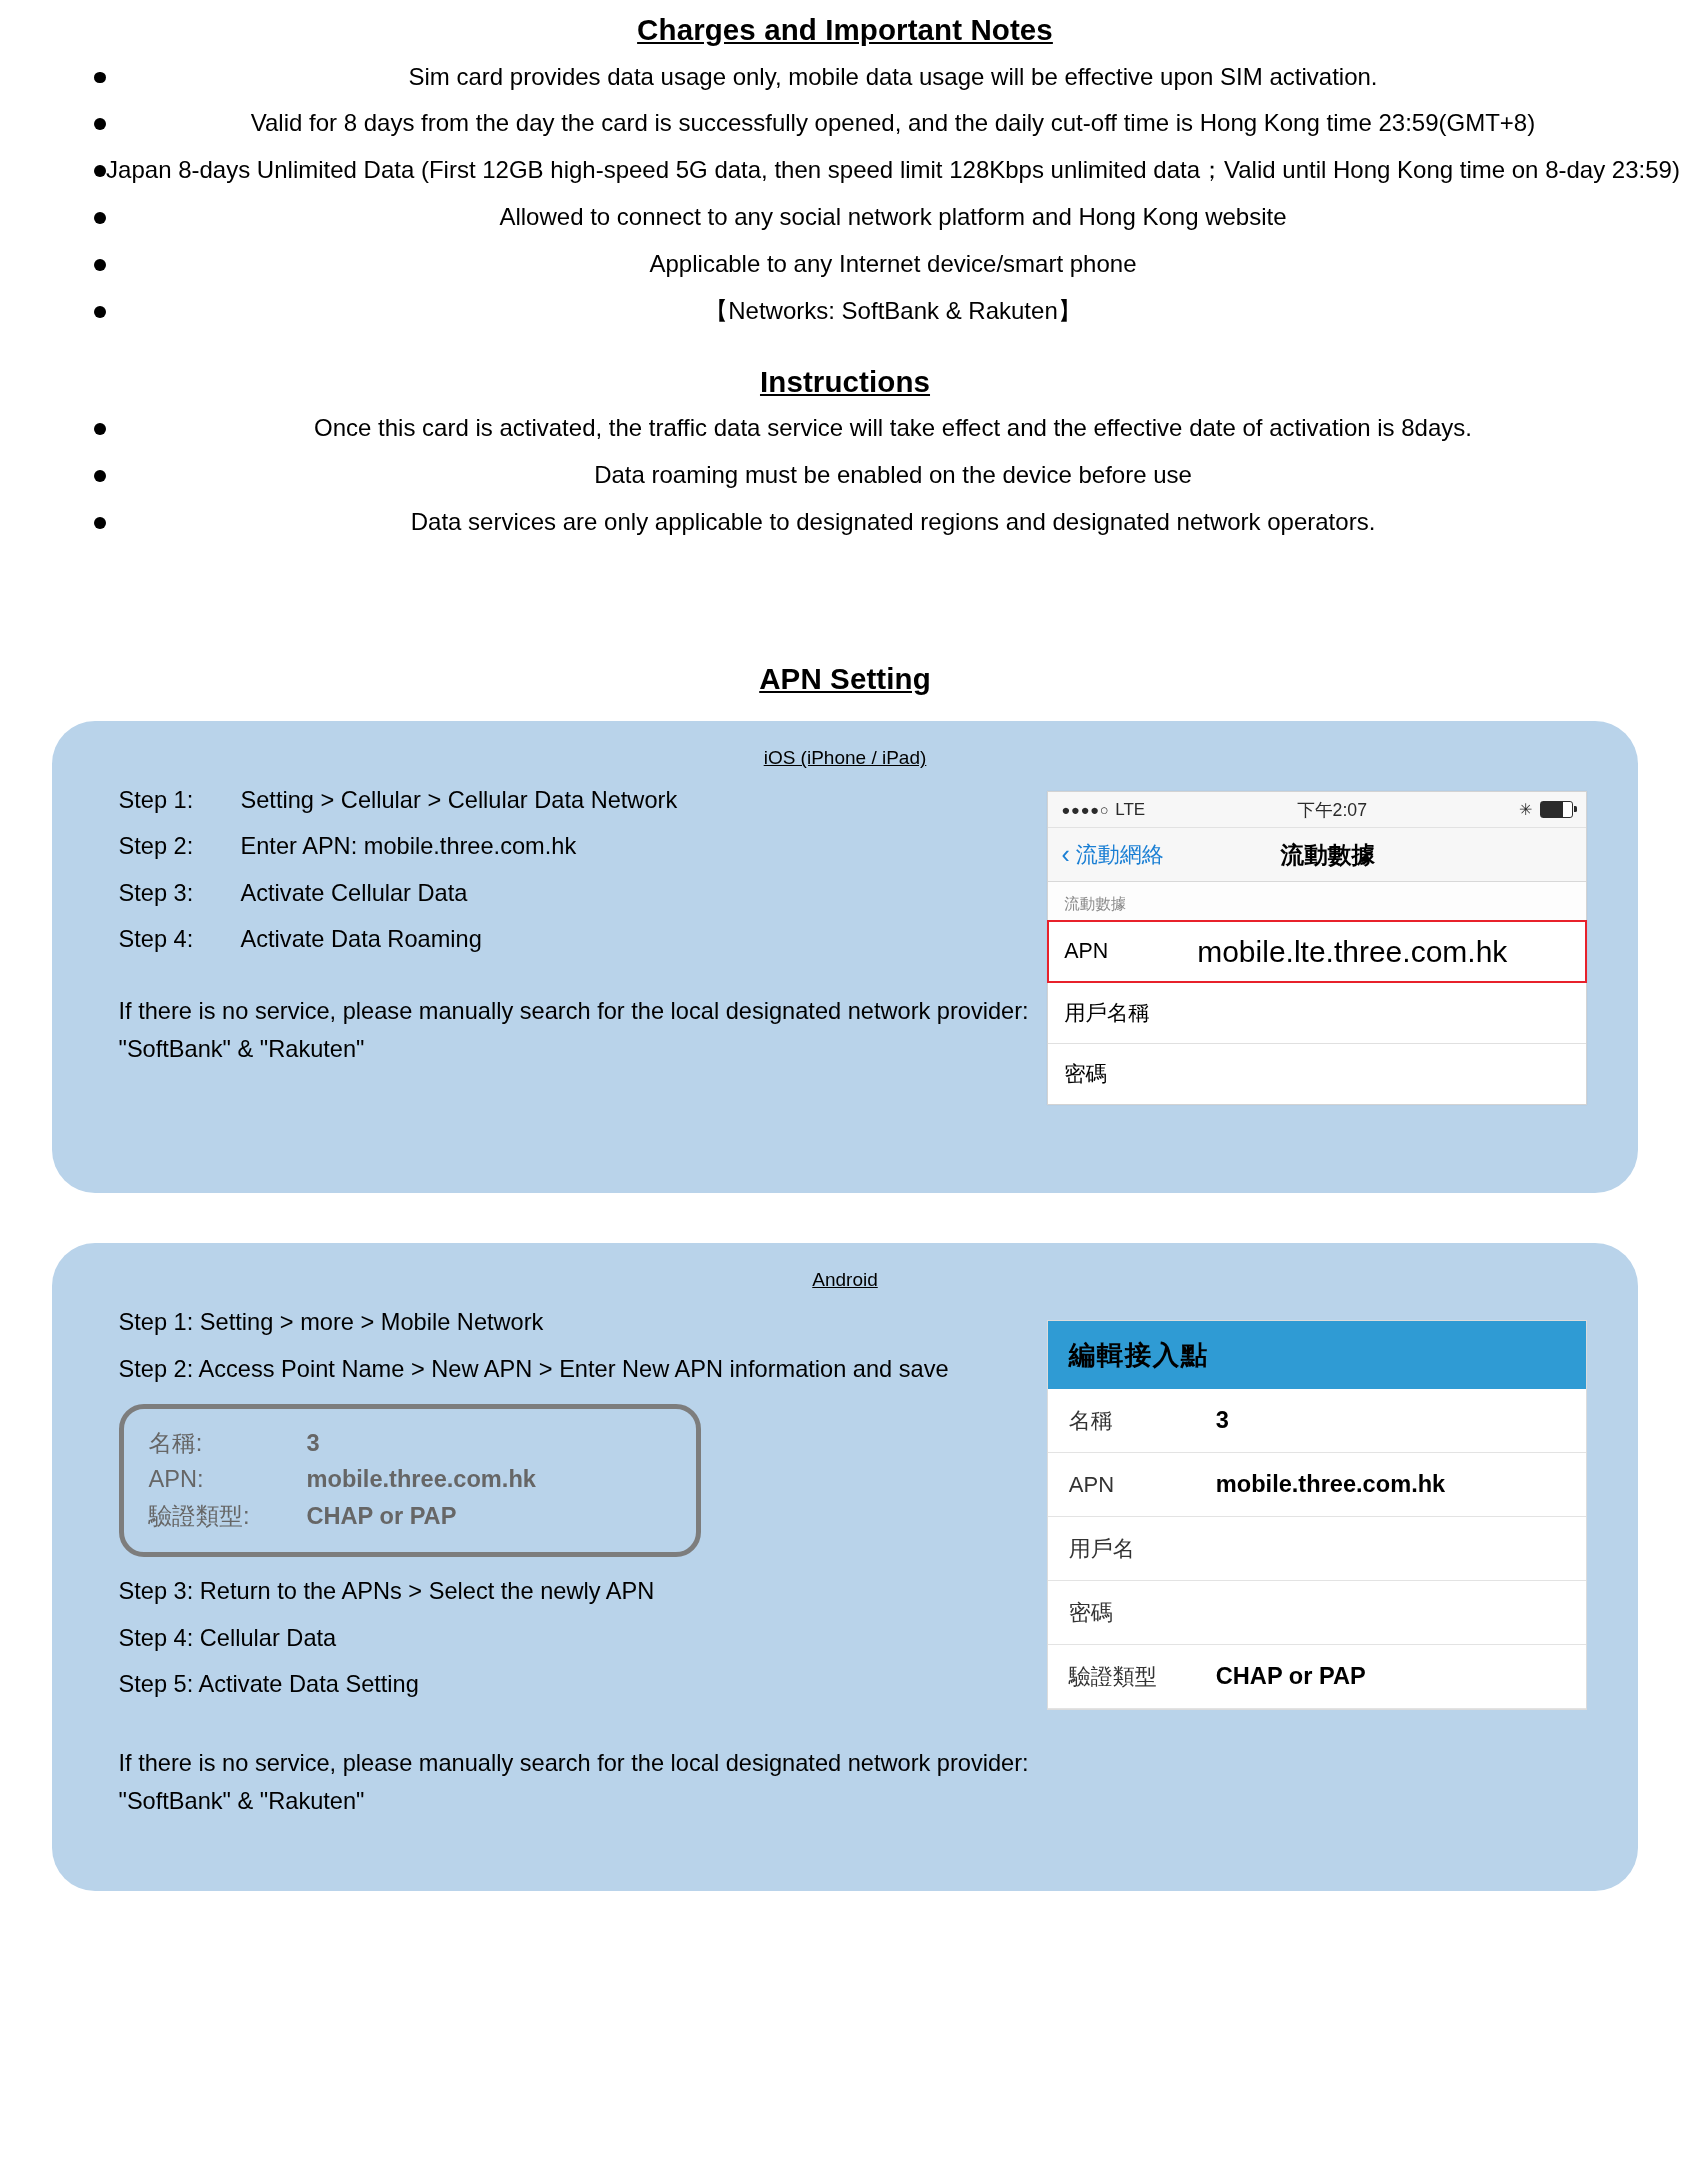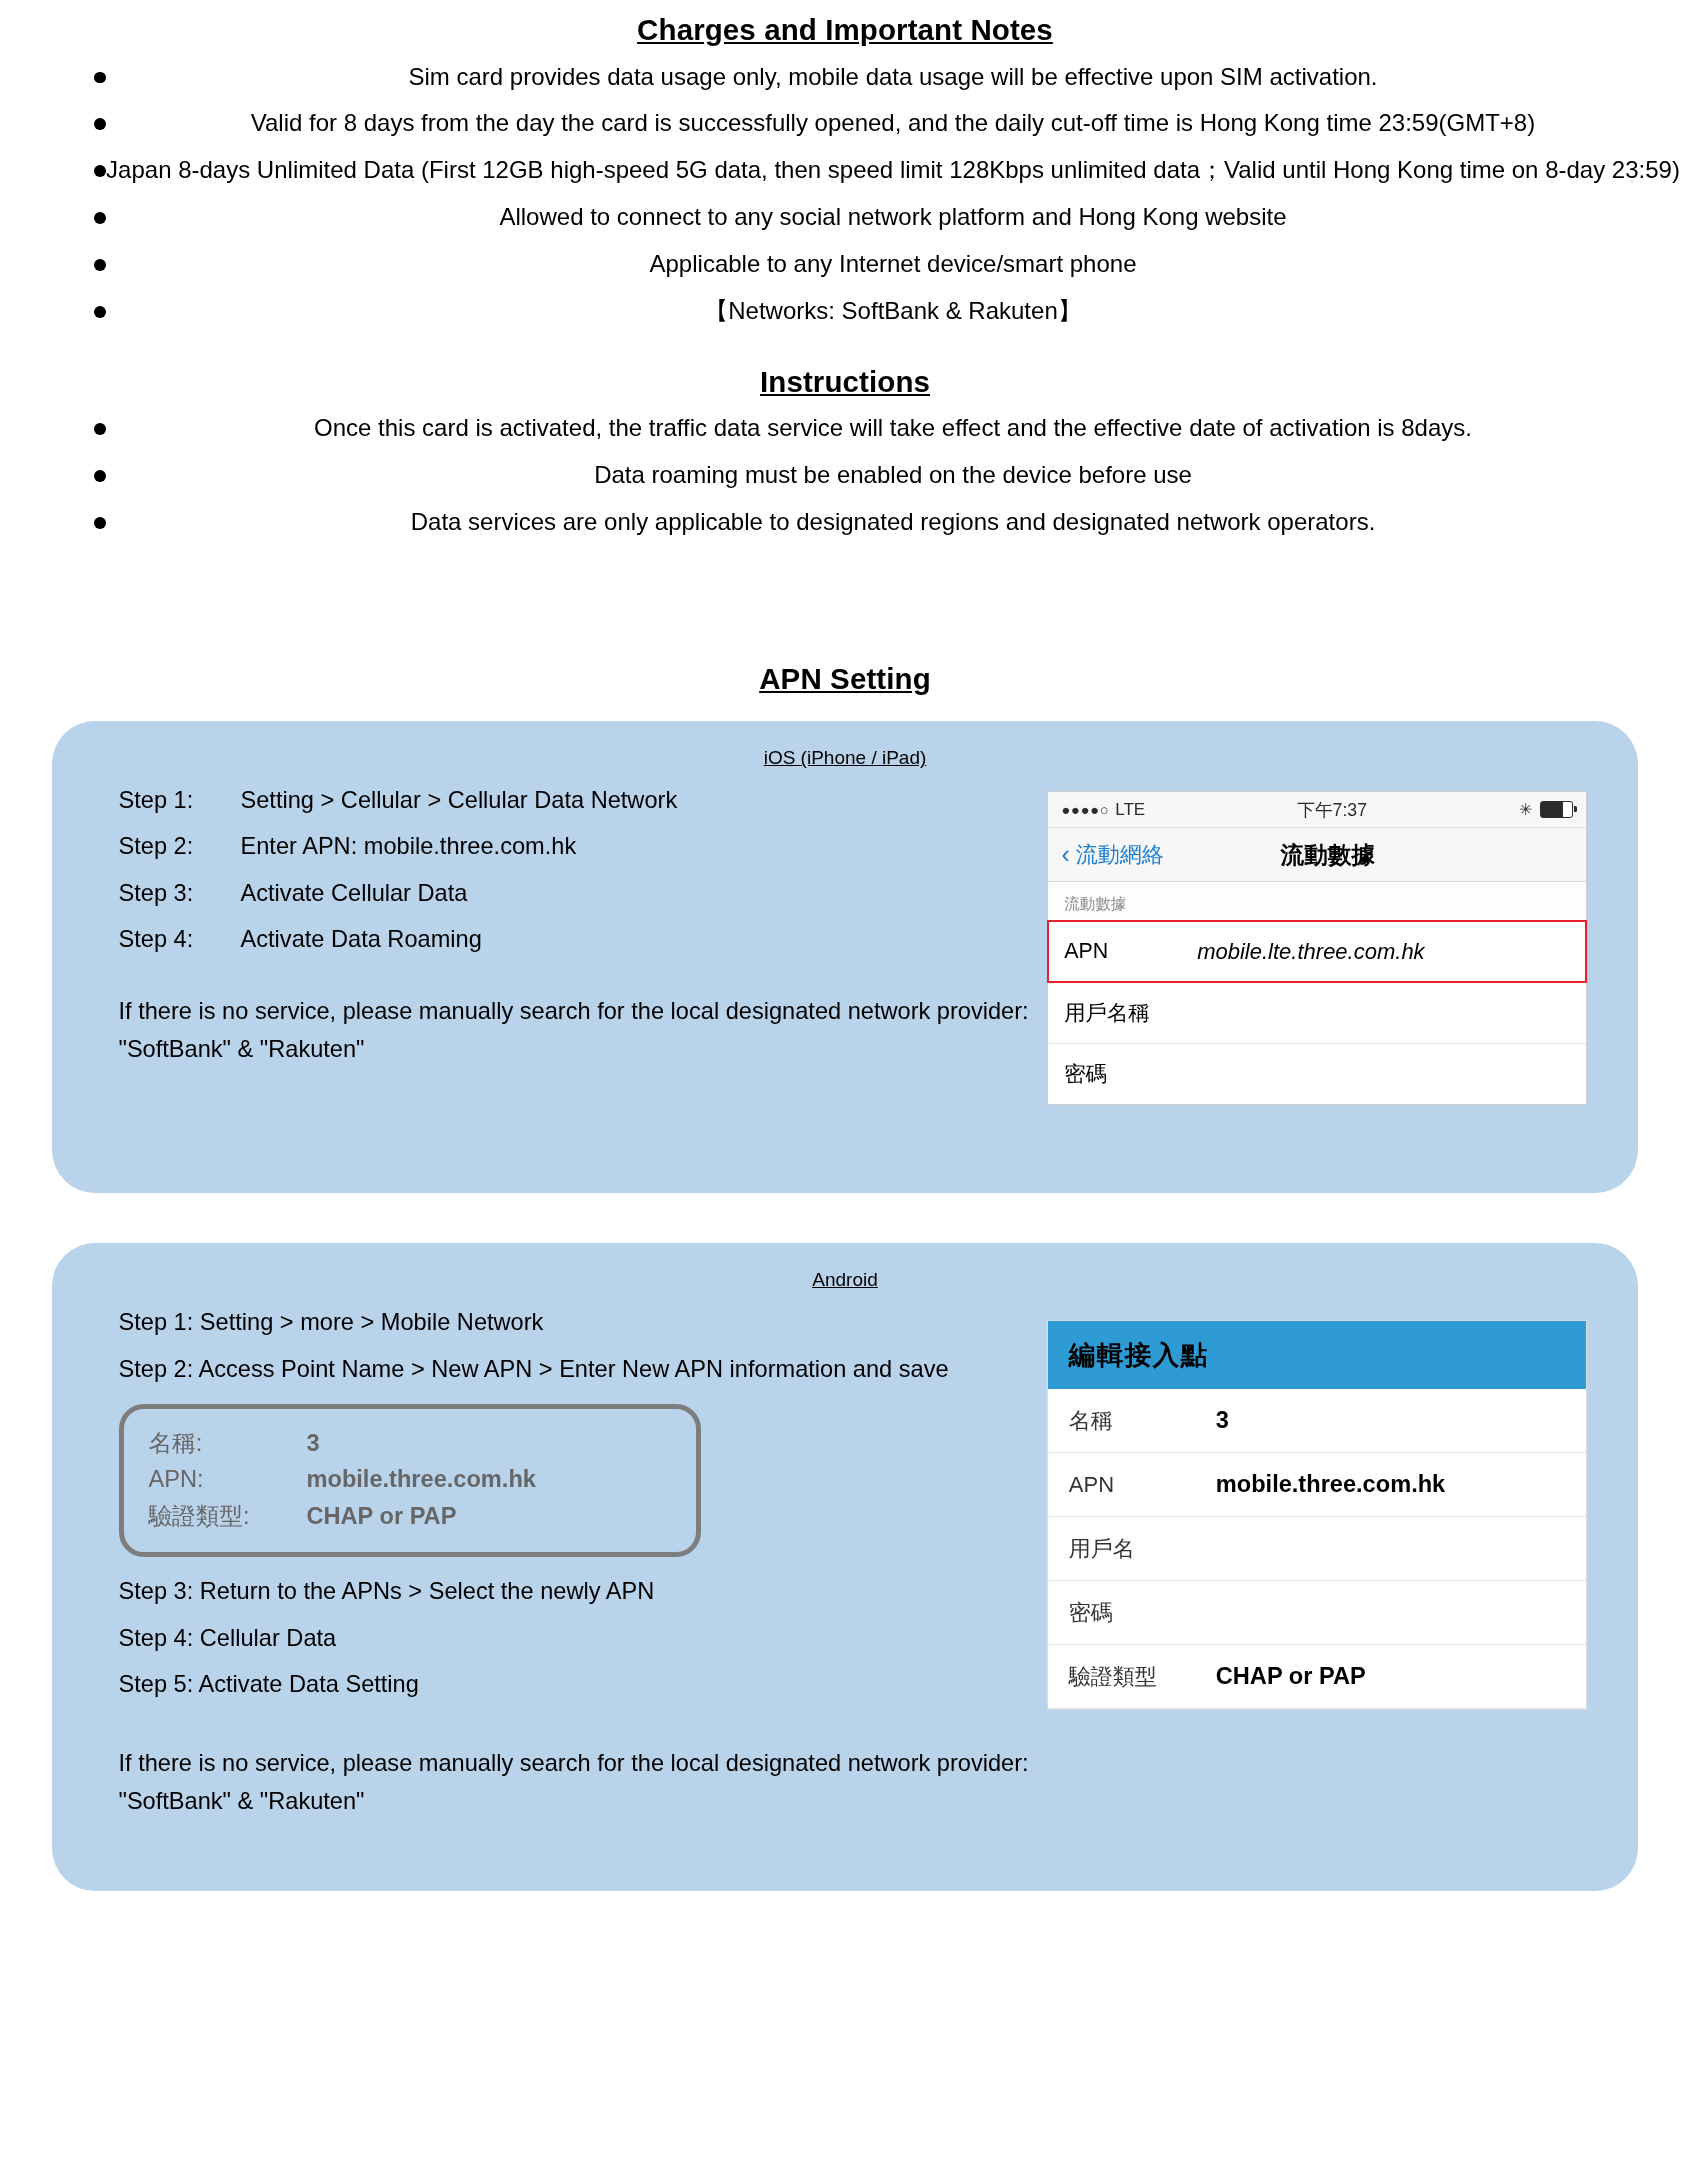--- a/index.html
+++ b/index.html
@@ -184,21 +184,21 @@
   .ios-row {
     display: flex;
     align-items: center;
     height: 60px;
     padding: 0 16px;
     border-top: 0.7px solid #e0e0e0;
     background: #ffffff;
     font-size: 21.4px;
   }
   .ios-row .k { width: 133px; flex: 0 0 133px; }
-  .ios-row .v { font-size: 22px; font-style: italic; }
+  .ios-row .v { font-size: 30px; }
   .ios-row.highlight {
     outline: 2.9px solid #e8212b;
     outline-offset: -1.5px;
     position: relative;
     z-index: 2;
   }
 
   
   .apn-greybox {
     border: 5.2px solid #7d7d7d;
@@ -293,21 +293,21 @@
 
         <div class="note-block">If there is no service, please manually search for the local designated network provider: "SoftBank" &amp; "Rakuten"</div>
       </div>
 
       <div class="panel-right">
         <div class="ios-mock">
 
           <div class="ios-statusbar">
             <span class="sb-dots">●●●●○</span>
             <span class="sb-carrier">LTE</span>
-            <span class="sb-time">下午7:37</span>
+            <span class="sb-time">下午2:07</span>
             <span class="sb-right">
               <span class="sb-bt">✳</span>
               <span class="sb-batt"></span>
             </span>
           </div>
 
           <div class="ios-navbar">
             <span class="ios-back">
               <span class="chev">‹</span>
               <span>流動網絡</span>

